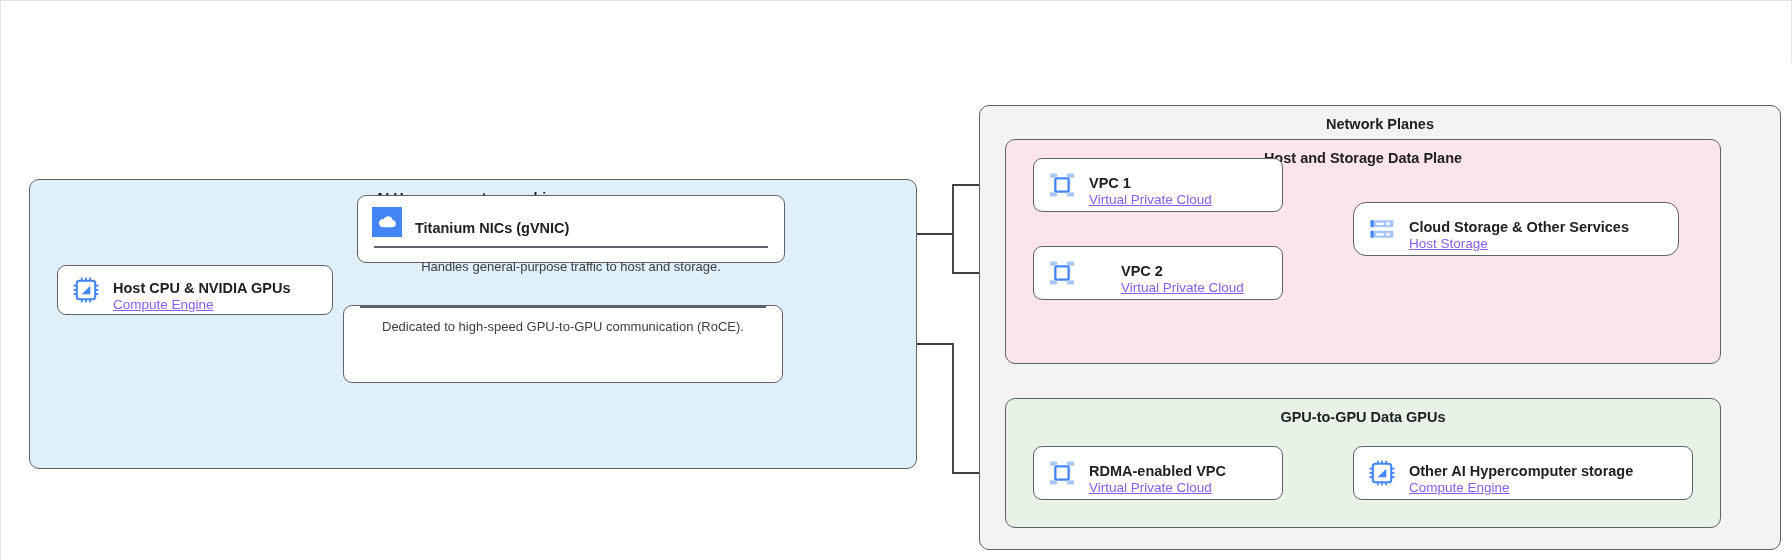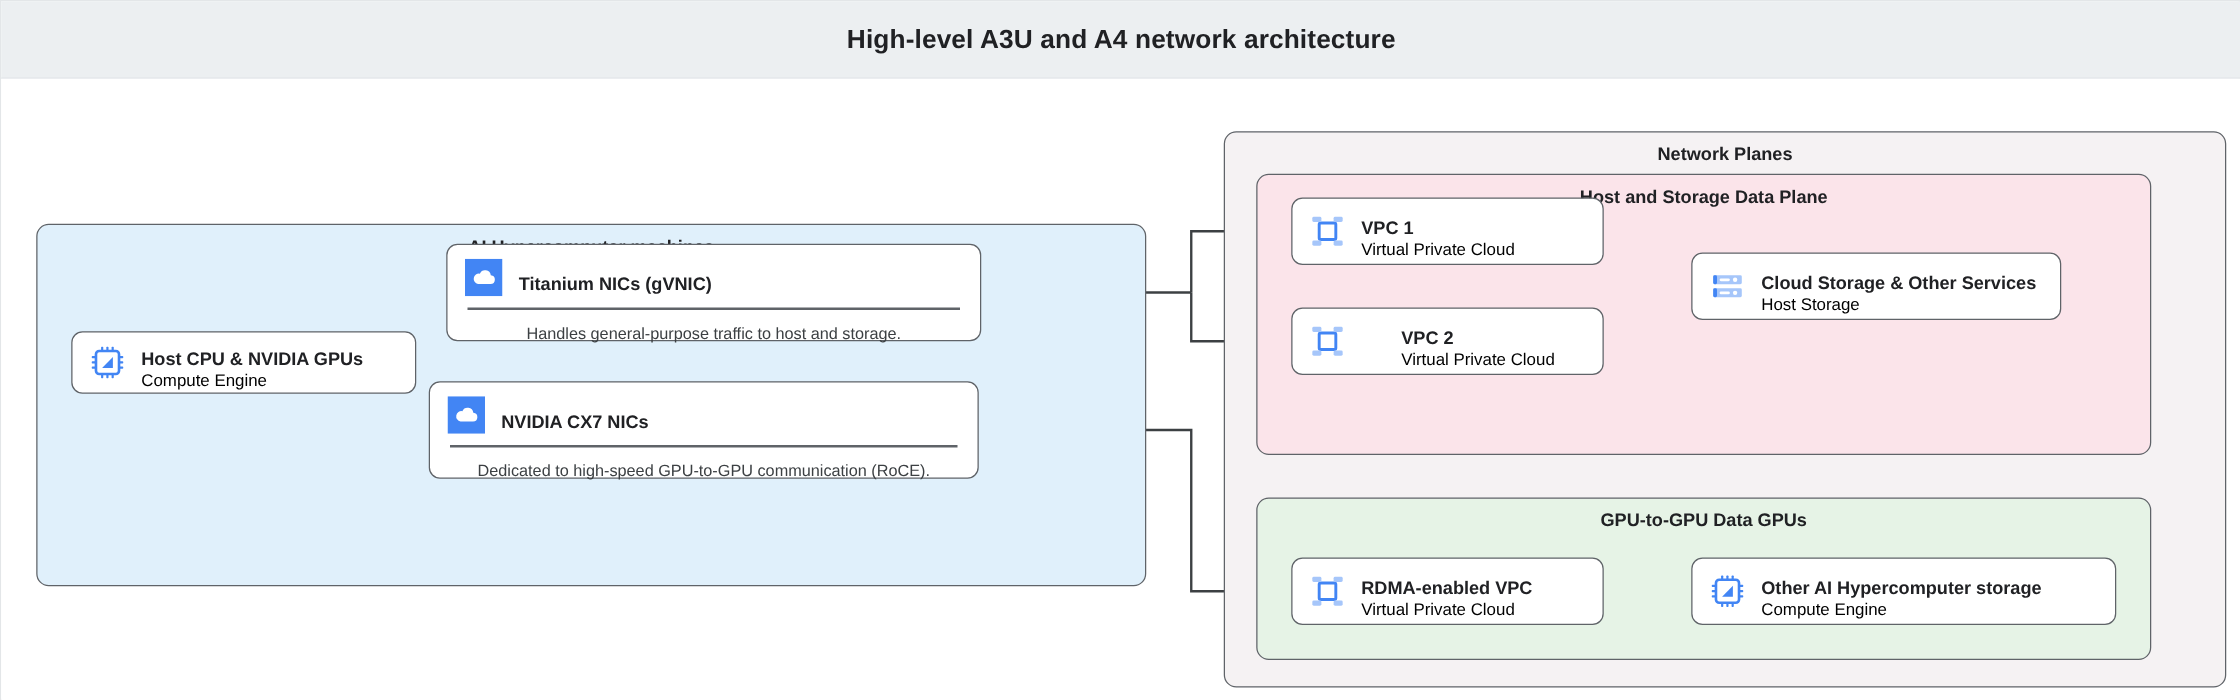--- a/index.html
+++ b/index.html
@@ -53,62 +53,59 @@
     position: absolute;
     background: #ffffff;
     border: 1.6px solid #5f6368;
     border-radius: 9px;
     display: flex; align-items: center;
     padding: 0 14px;
     gap: 13px;
   }
   .card .txt { display: flex; flex-direction: column; justify-content: center; gap: 1px; }
   .card .t1 { font-size: 14.5px; font-weight: bold; color: #202124; white-space: nowrap; margin-top: 12px; }
-  .card .t2 { font-size: 13.5px; font-weight: normal; color: #000000; white-space: nowrap; }
+  .card .t2 { font-size: 13.5px; font-weight: normal; color: #8b5cf6; white-space: nowrap; text-decoration: underline; }
 
   
   .card.stack {
     display: block; padding: 0;
   }
   .card.stack .head {
     display: flex; align-items: center; gap: 13px;
     padding: 11px 14px 9px 14px;
   }
   .card.stack .rule {
     height: 1.6px; background: #5f6368; margin: 0 16px;
   }
   .card.stack .desc {
     text-align: center; font-size: 13px; color: #3c4043;
     padding: 11px 12px 10px 12px; white-space: nowrap;
   }
 
   .n-hostcpu   { left: 56px;  top: 202px; width: 276px; height: 50px; }
-  .n-titanium  { left: 356px; top: 132px; width: 428px; height: 78px; }
+  .n-titanium  { left: 356px; top: 132px; width: 428px; height: 68px; }
   .n-cx7       { left: 342px; top: 242px; width: 440px; height: 78px; }
   .n-vpc1      { left: 1032px; top: 95px;  width: 250px; height: 54px; }
   .n-vpc2      { left: 1032px; top: 183px; width: 250px; height: 54px; gap: 45px; }
-  .n-storage   { left: 1352px; top: 139px; width: 296px; height: 54px; }
+  .n-storage   { left: 1352px; top: 139px; width: 326px; height: 54px; border-radius: 13px; }
   .n-rdma      { left: 1032px; top: 383px; width: 250px; height: 54px; }
   .n-other     { left: 1352px; top: 383px; width: 340px; height: 54px; }
 
   
   .icon { flex: 0 0 auto; display: block; }
 
   
   .wires { position: absolute; left: 0; top: 0; width: 1792px; height: 497px; pointer-events: none; }
   .wires path, .wires line { fill: none; stroke: #3c4043; stroke-width: 1.9px; }
 </style>
 </head>
 <body>
 
 <div id="page">
 
-  <div class="titlebar">
-    <h1>High-level A3U and A4 network architecture</h1>
-  </div>
 
   <div class="canvas">
 
     <svg class="wires" viewBox="0 0 1792 497">
       <defs>
         <marker id="arw" markerWidth="9" markerHeight="9" refX="8" refY="4.5" orient="auto">
           <path d="M0,0.7 L8.4,4.5 L0,8.3 z" fill="#3c4043" stroke="none"></path>
         </marker>
       </defs>
 
@@ -175,27 +172,20 @@
           <rect x="0" y="0" width="30" height="30" fill="#4285f4"></rect>
           <path d="M10.4 20.2 h10.0 a3.5 3.5 0 0 0 0.25 -6.99 a4.6 4.6 0 0 0 -8.77 -1.25 a3.6 3.6 0 0 0 -1.48 8.24 z" fill="#ffffff"></path>
         </svg>
         <div class="t1">Titanium NICs (gVNIC)</div>
       </div>
       <div class="rule"></div>
       <div class="desc">Handles general-purpose traffic to host and storage.</div>
     </div>
 
     <div class="card stack n-cx7">
-      <div class="head">
-        <svg class="icon" width="30" height="30" viewBox="0 0 30 30">
-          <rect x="0" y="0" width="30" height="30" fill="#4285f4"></rect>
-          <path d="M10.4 20.2 h10.0 a3.5 3.5 0 0 0 0.25 -6.99 a4.6 4.6 0 0 0 -8.77 -1.25 a3.6 3.6 0 0 0 -1.48 8.24 z" fill="#ffffff"></path>
-        </svg>
-        <div class="t1">NVIDIA CX7 NICs</div>
-      </div>
       <div class="rule"></div>
       <div class="desc">Dedicated to high-speed GPU-to-GPU communication (RoCE).</div>
     </div>
 
     <div class="card n-vpc1">
       <svg class="icon" width="28" height="28" viewBox="0 0 24 24">
         <rect x="6.3" y="6.3" width="11.4" height="11.4" rx="1" fill="none" stroke="#4285f4" stroke-width="2"></rect>
         <rect x="1.6" y="2.1" width="6.2" height="3.6" rx="1" fill="#a6c6fa"></rect>
         <rect x="16.2" y="2.1" width="6.2" height="3.6" rx="1" fill="#a6c6fa"></rect>
         <rect x="1.6" y="18.3" width="6.2" height="3.6" rx="1" fill="#a6c6fa"></rect>

